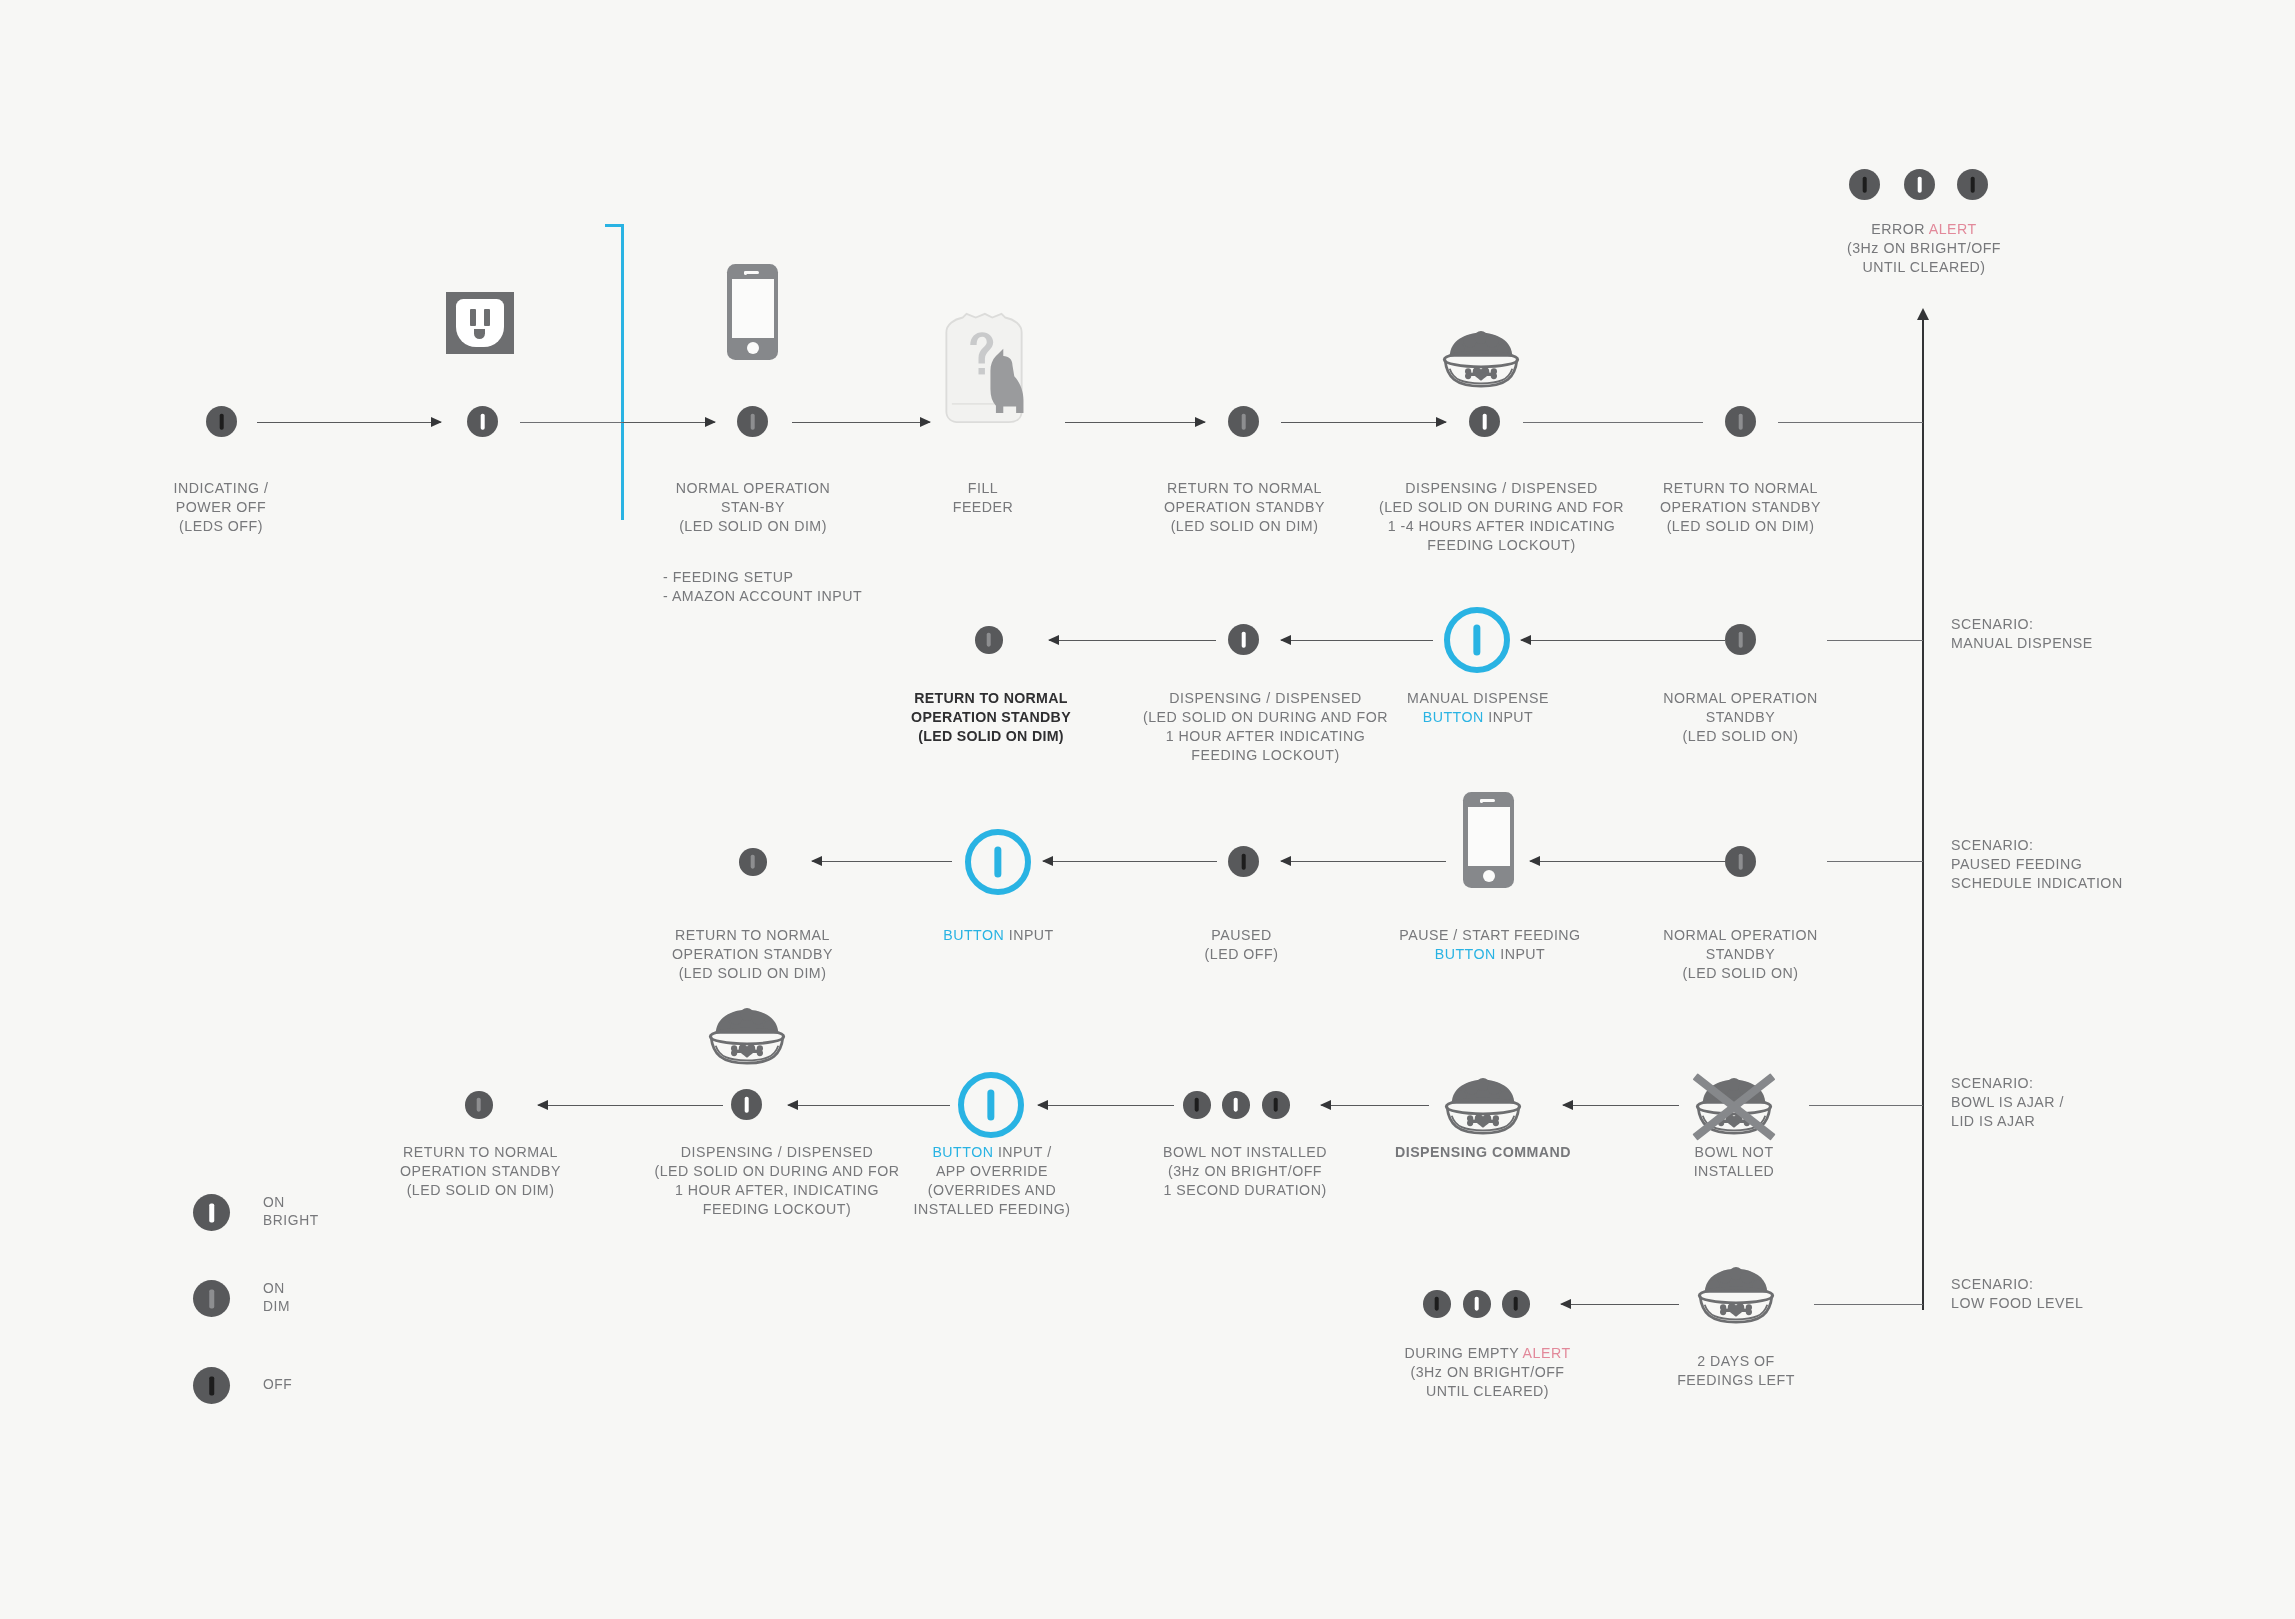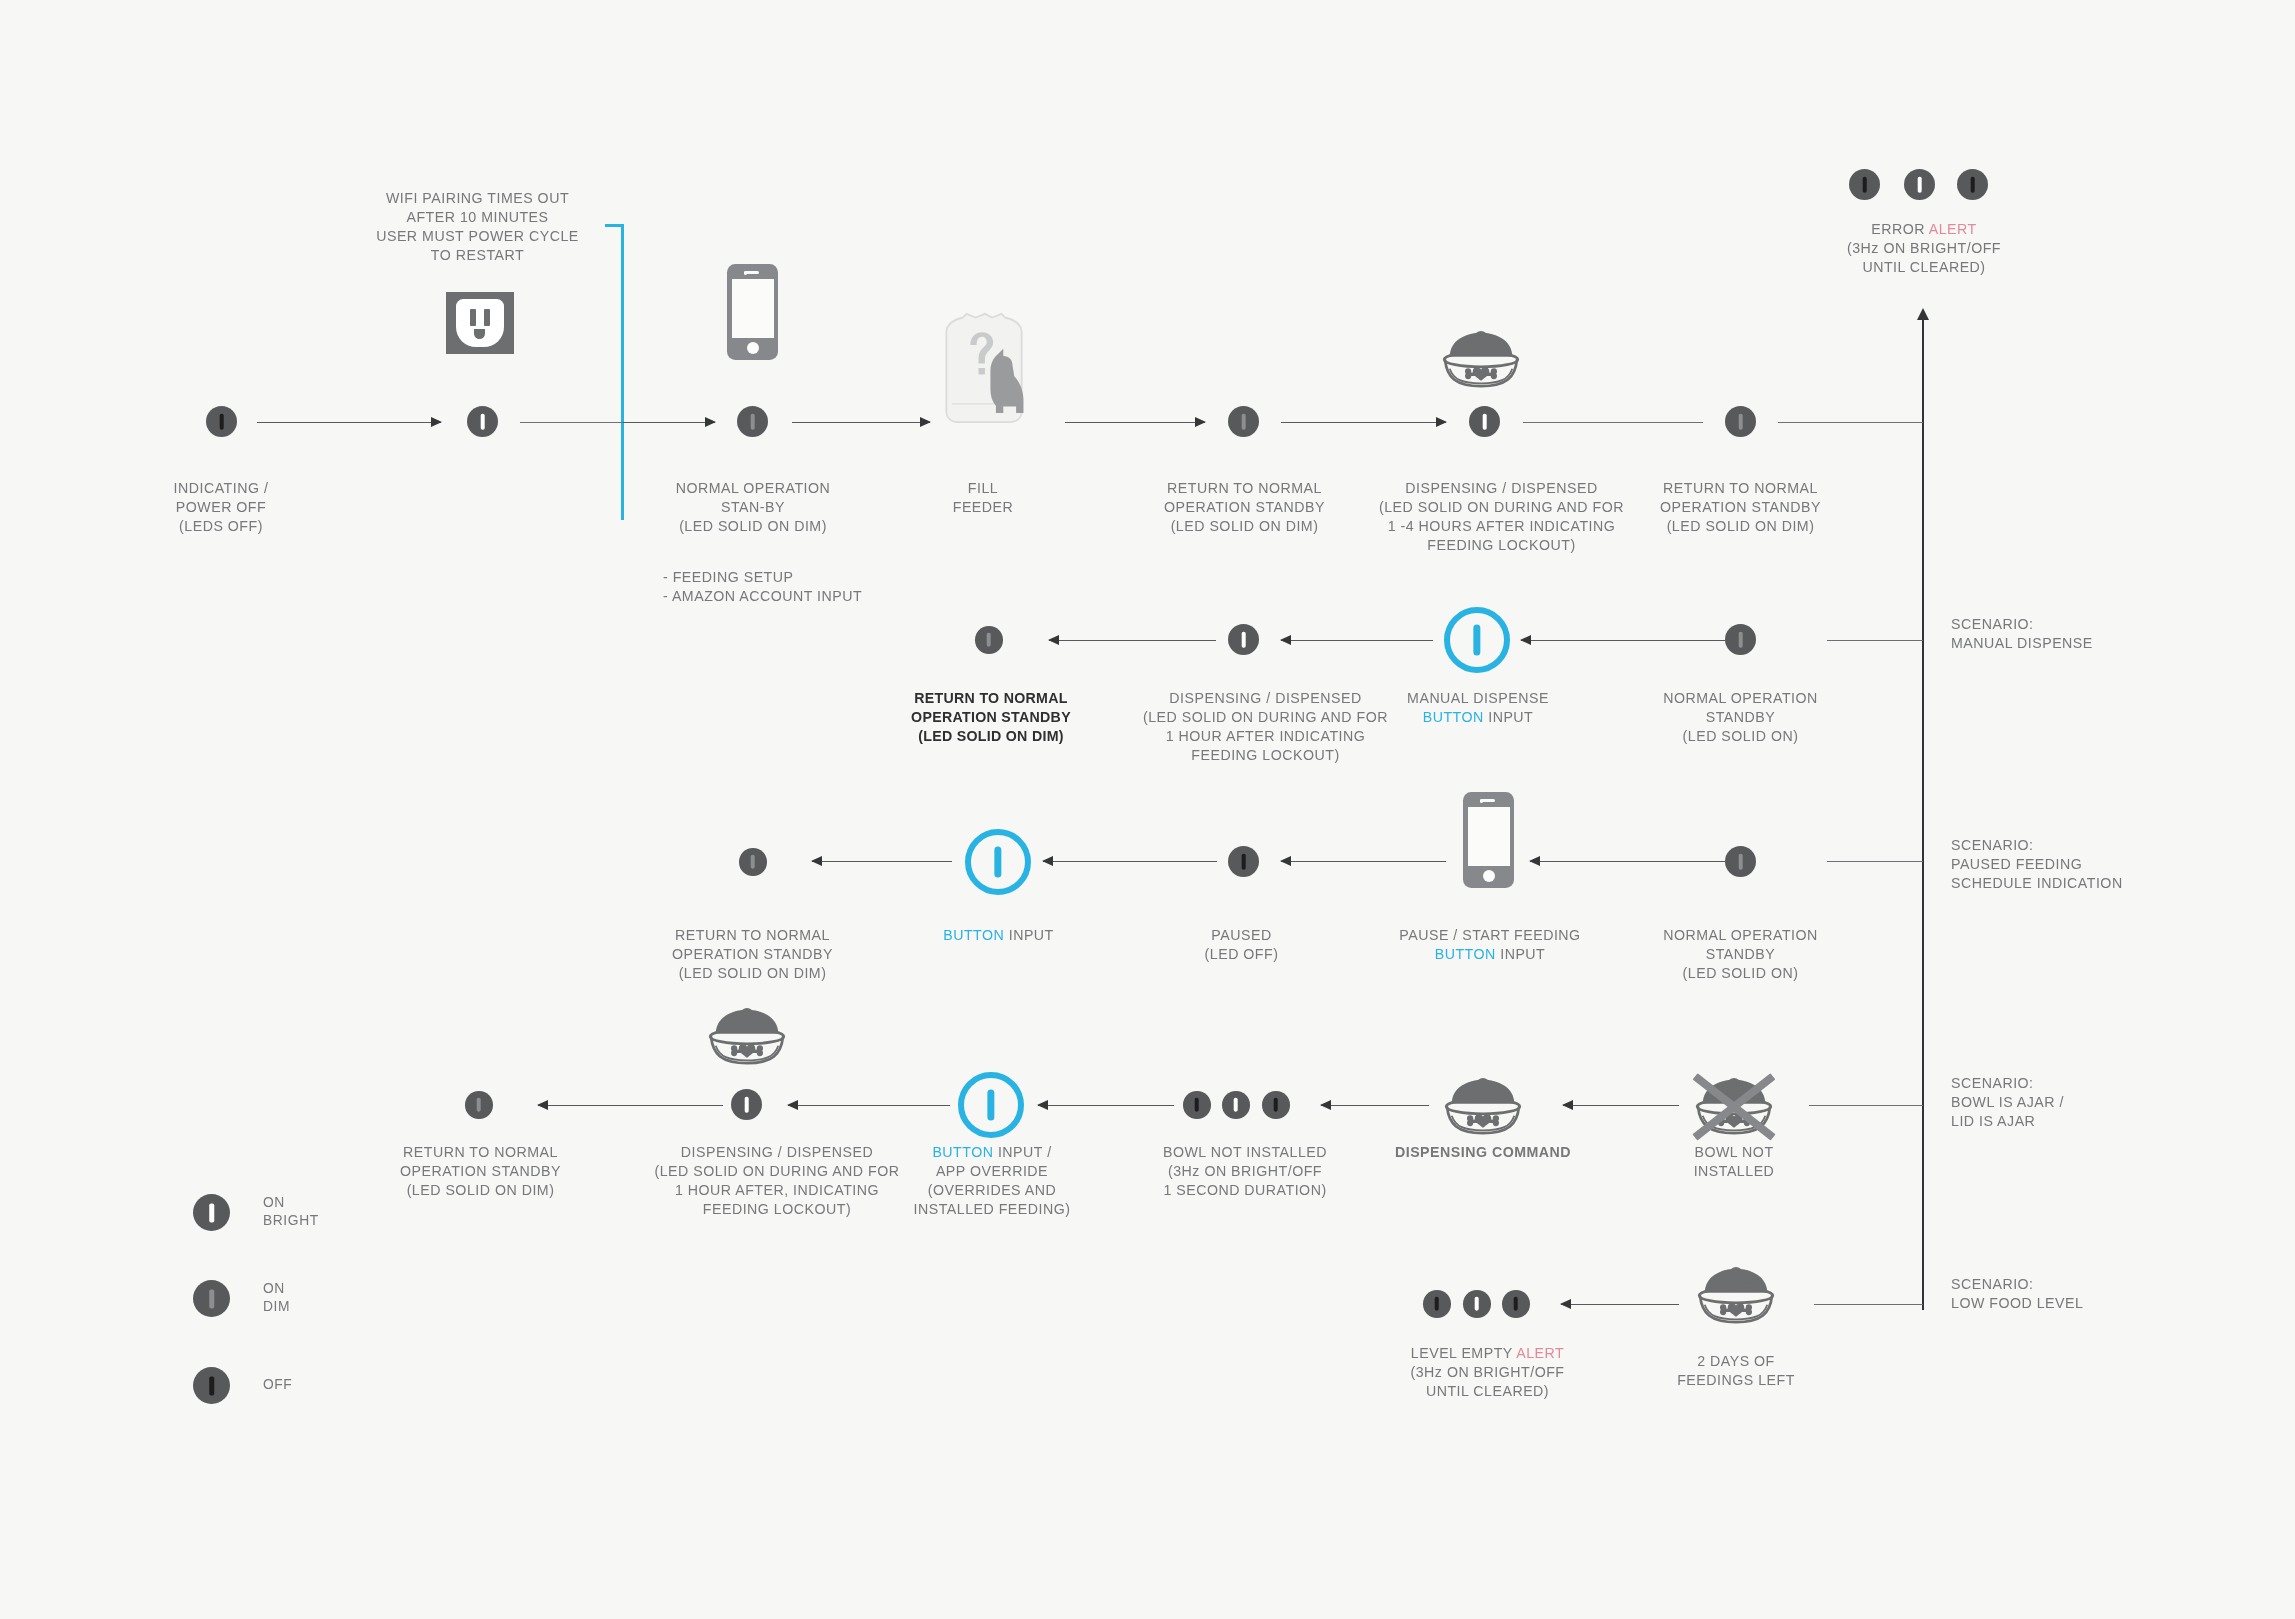--- a/index.html
+++ b/index.html
@@ -185,24 +185,20 @@
     </defs>
   </svg>
 
   <div class="cyanline" style="left:621px;top:224px;width:2.8px;height:296px;"></div>
   <div class="cyanline" style="left:605px;top:224px;width:18.4px;height:2.8px;"></div>
 
   <div class="spine" style="left:1922px;top:318px;height:992px;">
     <div class="uphead"></div>
   </div>
 
-  <div class="cap" style="left:340px;top:189px;width:275px;">WIFI PAIRING TIMES OUT
-AFTER 10 MINUTES
-USER MUST POWER CYCLE
-TO RESTART</div>
 
   <div class="outlet" style="left:446px;top:292px;">
     <div class="face">
       <div class="sl l"></div>
       <div class="sl r"></div>
       <div class="gnd"></div>
     </div>
   </div>
 
   <div class="phone" style="left:727px;top:264px;">
@@ -483,21 +479,21 @@
       <span class="bar"></span>
     </div>
 
   <div class="conn" style="left:1814px;top:1304px;width:109px;"></div>
   <div class="arrow left" style="left:1561px;top:1304px;width:118px;">
       <span class="head"></span>
     </div>
 
   <div class="cap" style="left:1635px;top:1352px;width:202px;">2 DAYS OF
 FEEDINGS LEFT</div>
-  <div class="cap" style="left:1368px;top:1344px;width:239px;"><span>LEVEL EMPTY </span><span class="alert">ALERT</span><br><span>(3Hz ON BRIGHT/OFF
+  <div class="cap" style="left:1368px;top:1344px;width:239px;"><span>DURING EMPTY </span><span class="alert">ALERT</span><br><span>(3Hz ON BRIGHT/OFF
 UNTIL CLEARED)</span></div>
 
   <div class="legend" style="left:193px;top:1194px;width:239px;height:220px;">
     <div class="row" style="left:0;top:0;">
       <div class="led s40 bright" style="left:0;top:0;">
           <span class="bar"></span>
         </div>
       <div class="lbl" style="left:70px;top:0px;">ON
 BRIGHT</div>
     </div>

